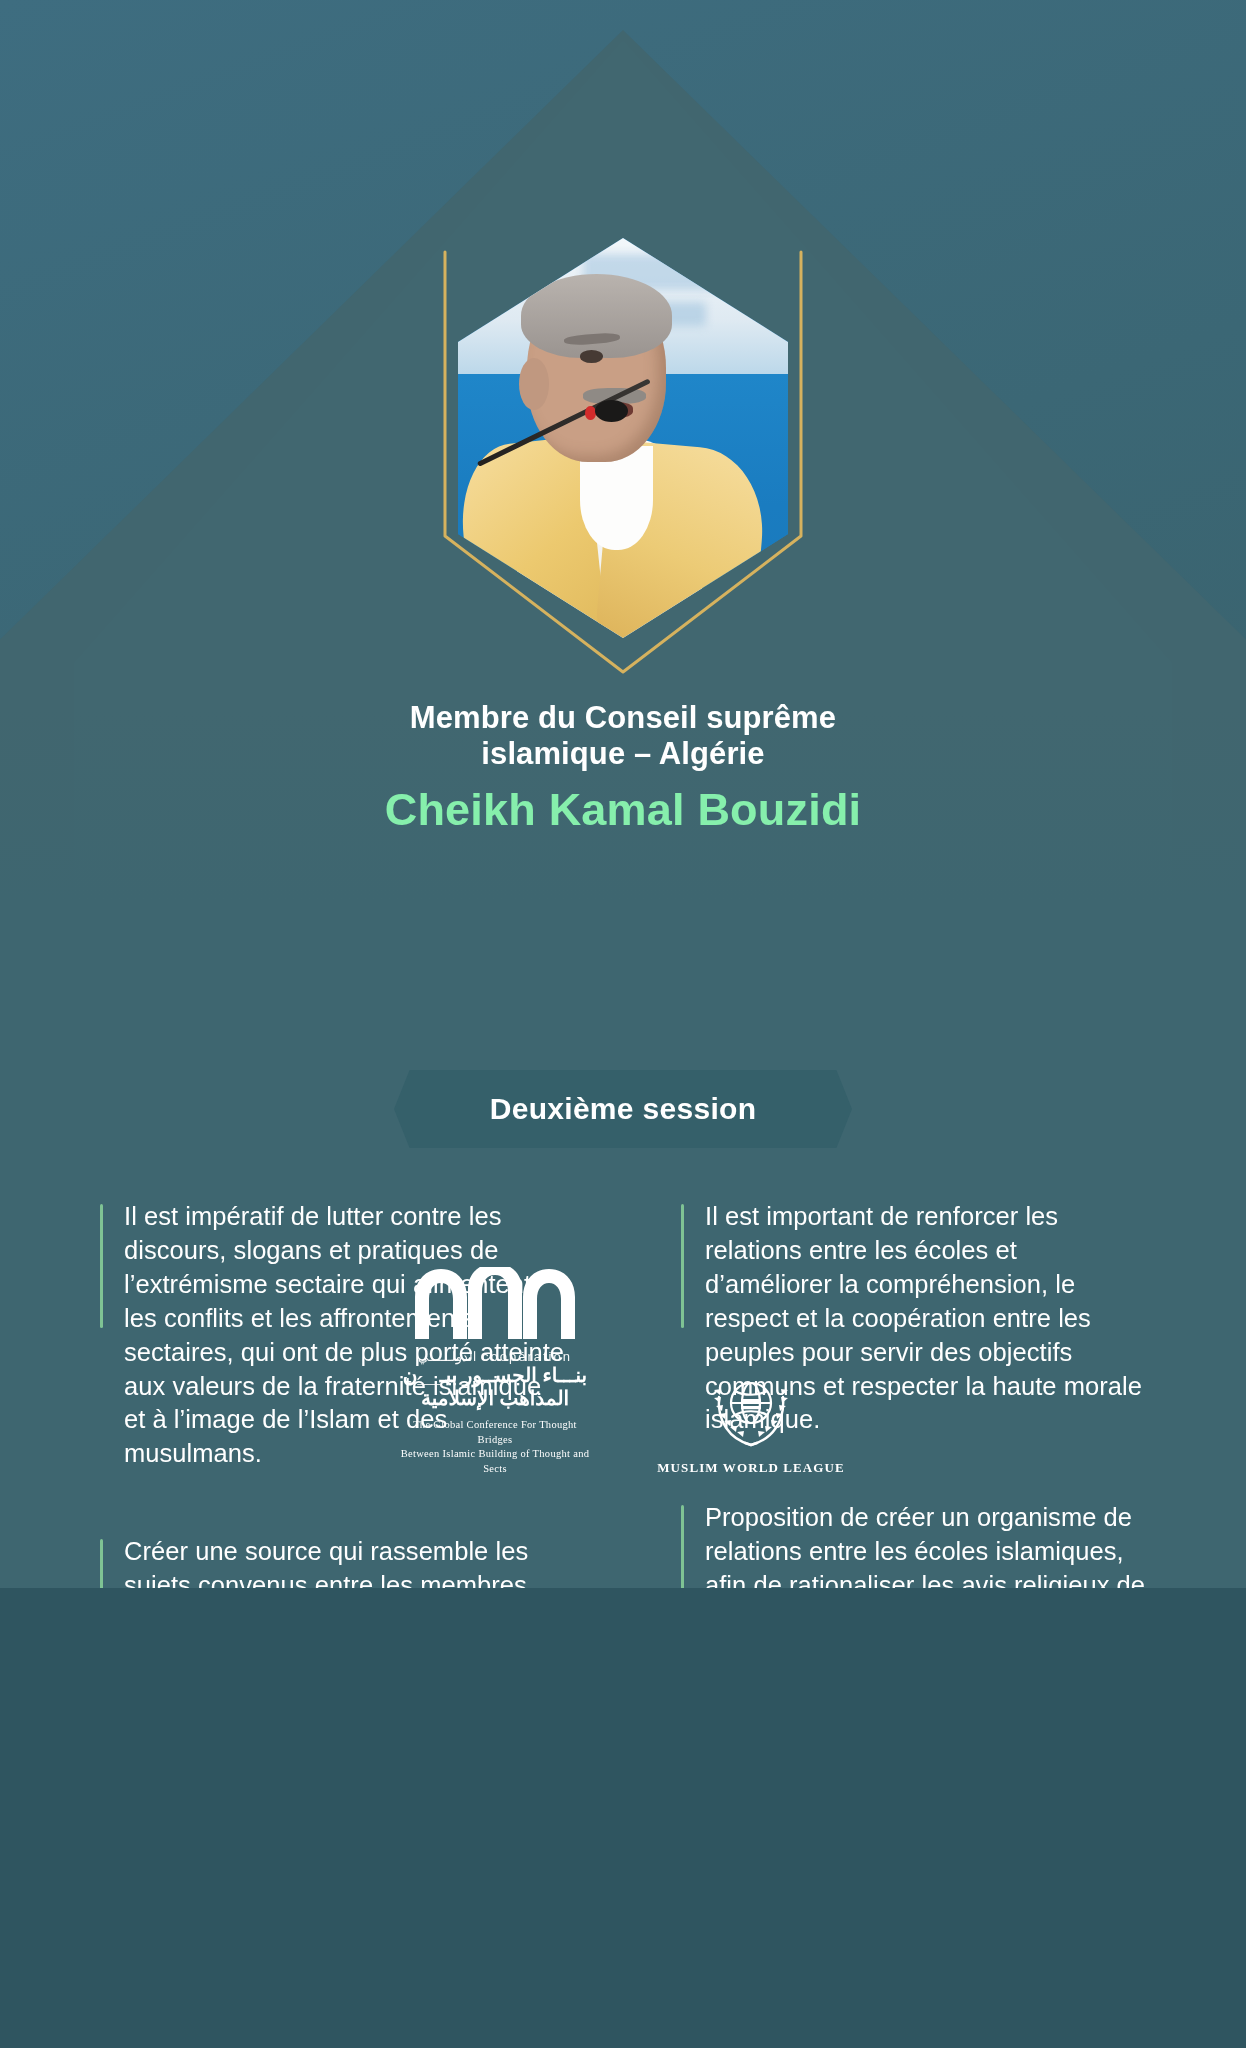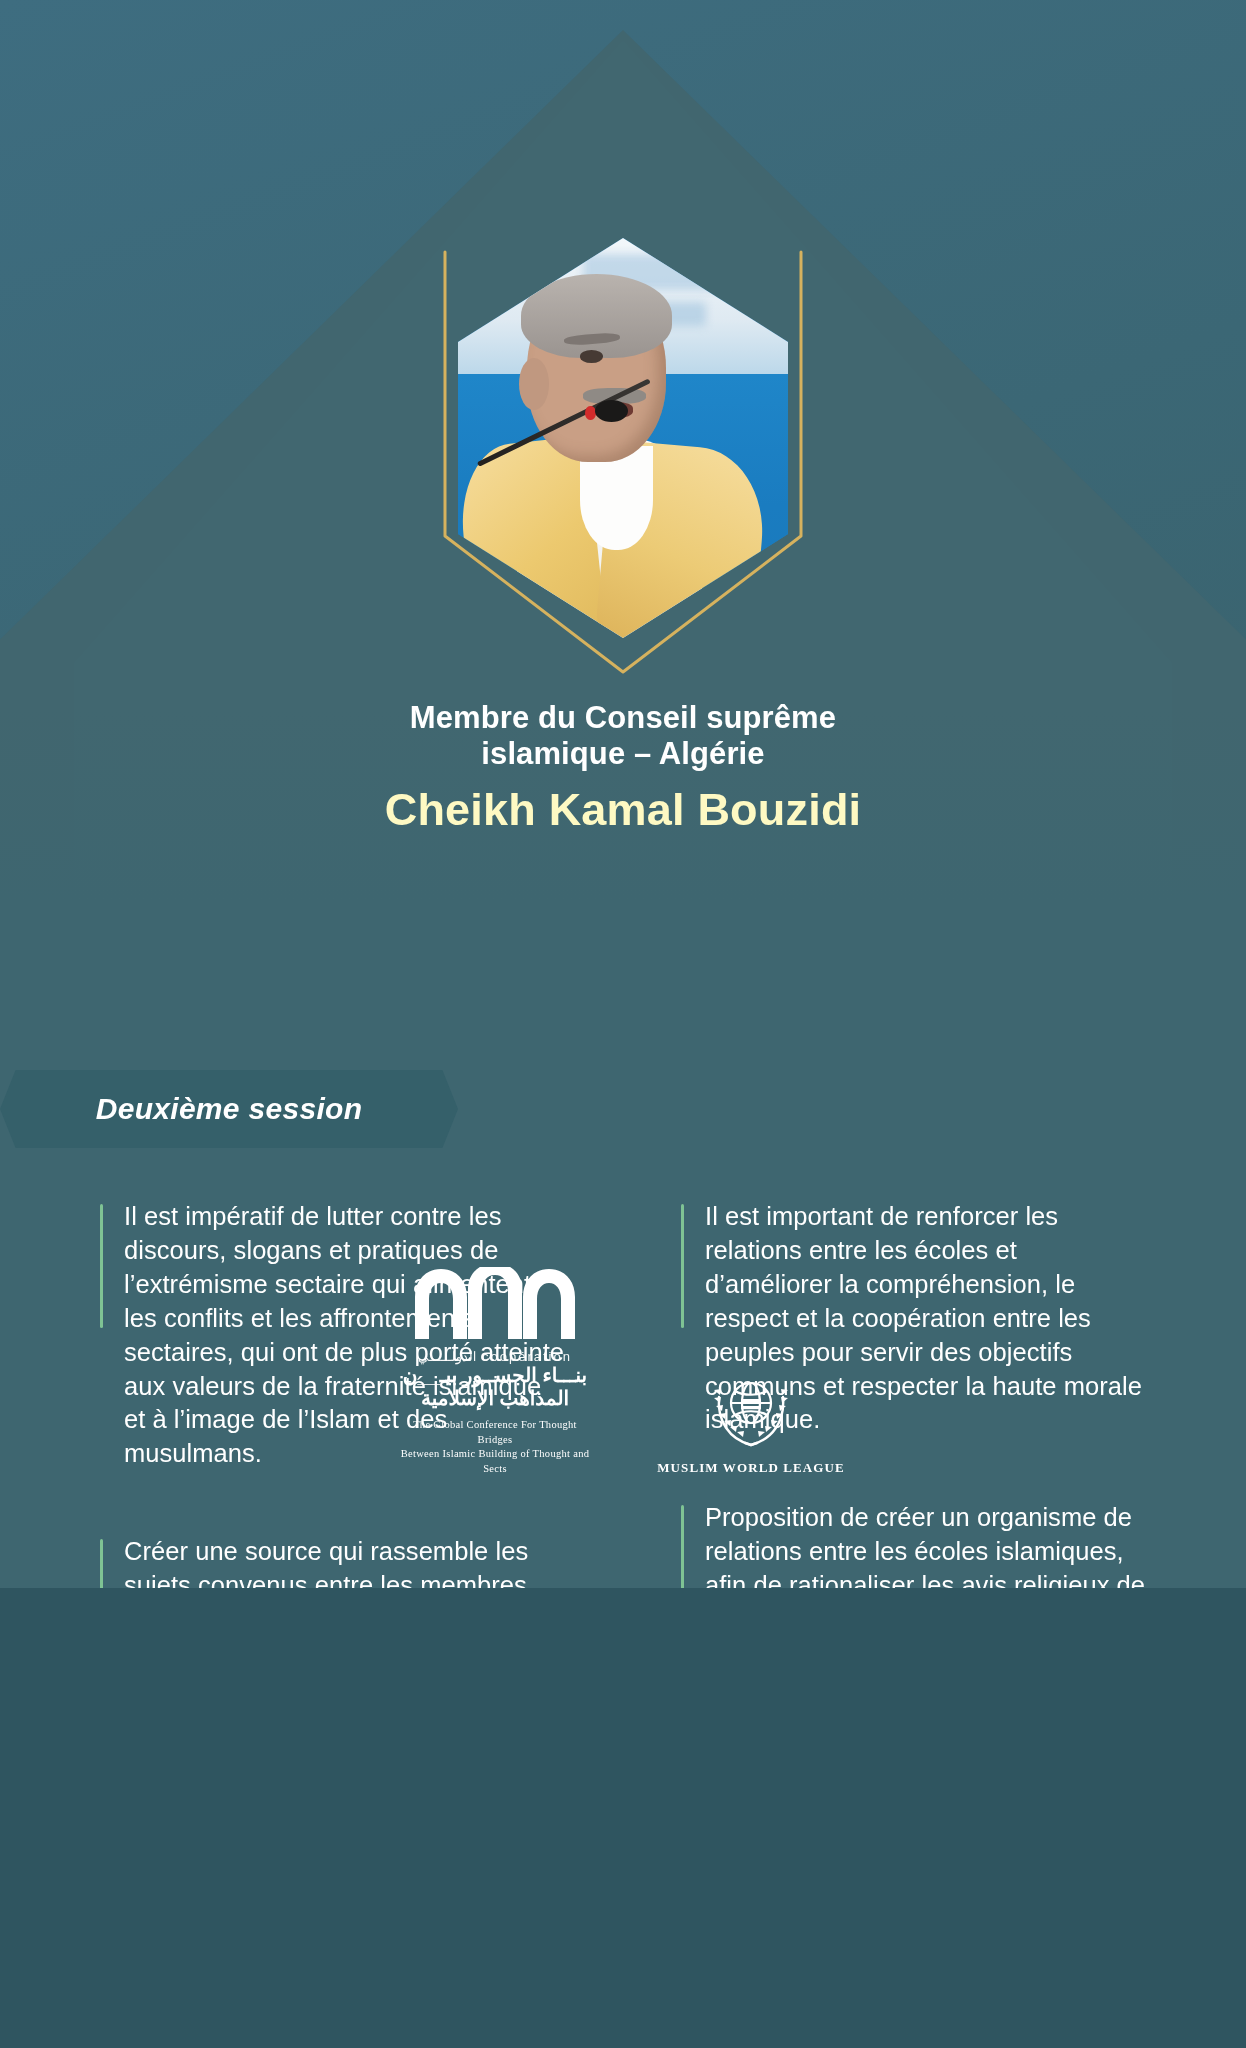--- a/index.html
+++ b/index.html
@@ -109,21 +109,21 @@
   }
   .role {
     color: #ffffff;
     font-size: 31px;
     line-height: 1.16;
     font-weight: 600;
     letter-spacing: 0.1px;
   }
   .speaker-name {
     margin-top: 12px;
-    color: #fef9c3;
+    color: #86efac;
     font-size: 45px;
     font-weight: 700;
     letter-spacing: 0.2px;
   }
 
   
   .conf-block {
     position: absolute;
     left: 0; right: 0;
     top: 862px;
@@ -142,21 +142,21 @@
     font-weight: 700;
     line-height: 1.2;
   }
 
   
   .session-badge-wrap {
     position: absolute;
     left: 0; right: 0;
     top: 1070px;
     display: flex;
-    font-style: italic;
+    justify-content: center;
   }
   .session-badge {
     position: relative;
     width: 458px;
     height: 78px;
     background: #35606a;
     clip-path: polygon(3.4% 0%, 96.6% 0%, 100% 50%, 96.6% 100%, 3.4% 100%, 0% 50%);
     display: flex;
     align-items: center;
     justify-content: center;

